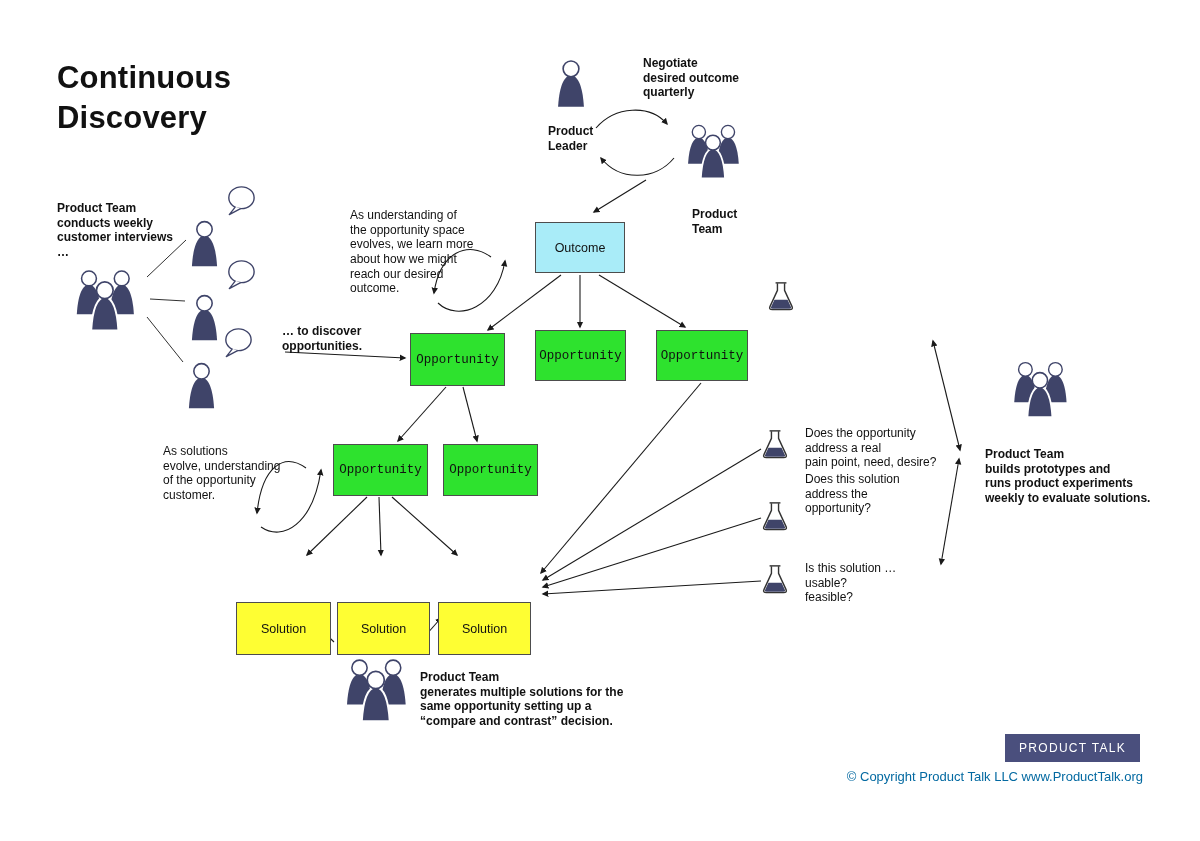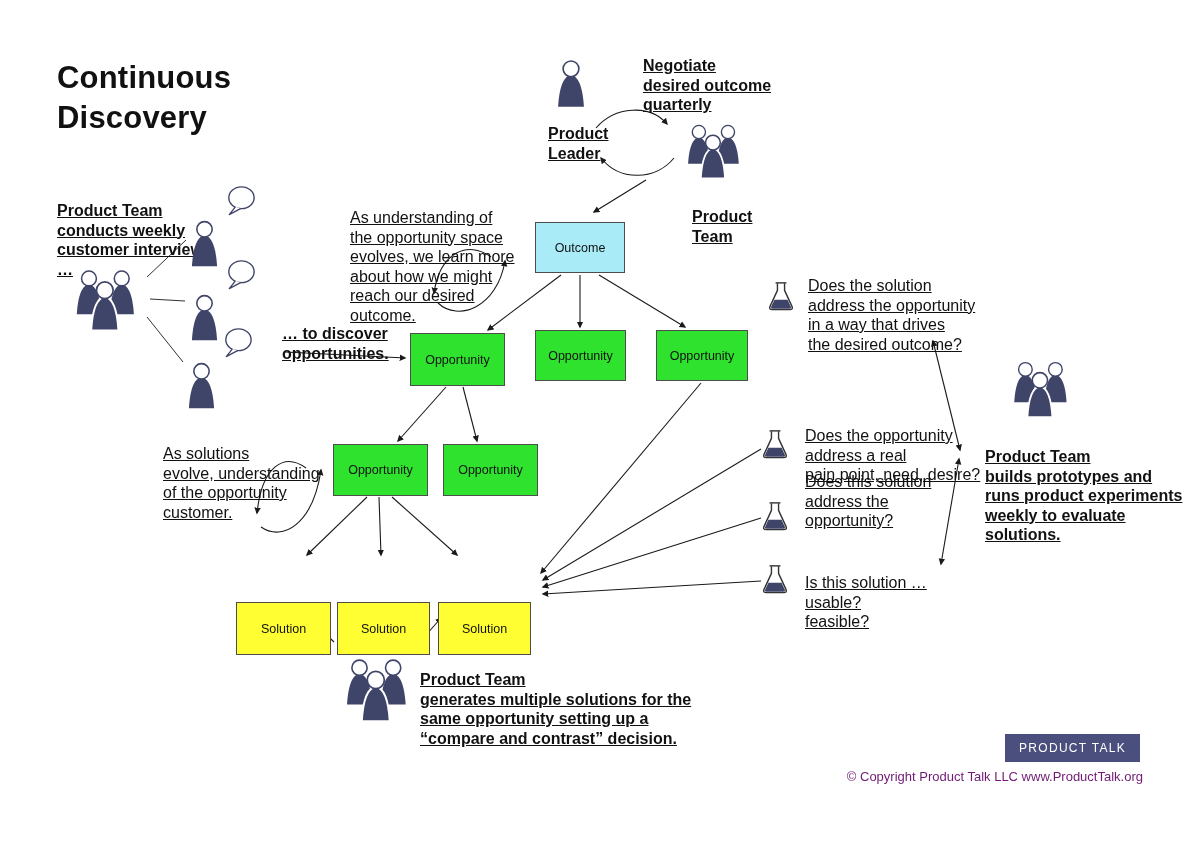--- a/index.html
+++ b/index.html
@@ -4,36 +4,36 @@
 <style>
   * { margin:0; padding:0; box-sizing:border-box; }
   html,body { background:#ffffff; }
   .canvas {
     position:relative; width:1200px; height:841px; background:#fff;
     font-family:"Liberation Sans", sans-serif; color:#111; overflow:hidden;
   }
   .abs { position:absolute; }
   .pre { white-space:pre-line; }
   .title { font-size:31px; font-weight:bold; line-height:1.3; letter-spacing:.2px; }
-  .lbl { font-size:16px; line-height:1.22;text-decoration:underline; }
+  .lbl { font-size:12px; line-height:1.22; }
   .b { font-weight:bold; }
   .node {
     display:flex; align-items:center; justify-content:center; text-align:center;
     font-size:12.5px; border:1px solid #4d4d4d; color:#111;
   }
   .node.outcome     { background:var(--c-outcome, #a9ecf8); }
-  .node.opportunity { background:var(--c-opportunity, #2ee22e); }
+  .node.opportunity { background:var(--c-opportunity, #2ee22e);font-family:Liberation Mono, monospace; }
   .node.solution    { background:var(--c-solution, #fefe33);margin-top:44px; }
   svg.overlay { position:absolute; left:0; top:0; width:1200px; height:841px; pointer-events:none; }
   .badge {
     display:flex; align-items:center; justify-content:center;
     background:var(--c-badge_bg, #4a4f7d); color:#fff;
     font-size:12px; letter-spacing:1.3px;
   }
-  .copyright { font-size:13px; color:#701a75; }
+  .copyright { font-size:13px; color:#0369a1; }
 </style>
 </head>
 <body>
 
 <div class="canvas">
 
   <svg width="0" height="0" style="position:absolute" aria-hidden="true">
     <defs>
       <g id="g-person">
         <path d="M20 15.5 C27 16.5 32.2 26 33.6 49 L6.4 49 C7.8 26 13 16.5 20 15.5 Z" fill="var(--c-figure,#3f4469)"></path>
@@ -197,43 +197,39 @@
   <div class="abs node opportunity" style="left:333px;top:444px;width:95px;height:52px">Opportunity</div>
   <div class="abs node opportunity" style="left:443px;top:444px;width:95px;height:52px">Opportunity</div>
 
   <div class="abs node solution" style="left:236px;top:558px;width:95px;height:53px">Solution</div>
   <div class="abs node solution" style="left:337px;top:558px;width:93px;height:53px">Solution</div>
   <div class="abs node solution" style="left:438px;top:558px;width:93px;height:53px">Solution</div>
 
   <svg class="abs" style="left:766px;top:280px;width:30px;height:32px" viewBox="0 0 32 33">
       <use href="#g-flask"></use>
     </svg>
-  <div class="abs lbl pre" style="left:808px;top:276px">Does the solution
-address the opportunity
-in a way that drives
-the desired outcome?</div>
 
   <svg class="abs" style="left:760px;top:428px;width:30px;height:32px" viewBox="0 0 32 33">
       <use href="#g-flask"></use>
     </svg>
   <div class="abs lbl pre" style="left:805px;top:426px">Does the opportunity
 address a real
 pain point, need, desire?</div>
 
   <svg class="abs" style="left:760px;top:500px;width:30px;height:32px" viewBox="0 0 32 33">
       <use href="#g-flask"></use>
     </svg>
   <div class="abs lbl pre" style="left:805px;top:472px">Does this solution
 address the
 opportunity?</div>
 
   <svg class="abs" style="left:760px;top:563px;width:30px;height:32px" viewBox="0 0 32 33">
       <use href="#g-flask"></use>
     </svg>
-  <div class="abs lbl pre" style="left:805px;top:573px">Is this solution …
+  <div class="abs lbl pre" style="left:805px;top:561px">Is this solution …
 usable?
 feasible?</div>
 
   <svg class="abs" style="left:1008px;top:357px;width:66px;height:68px" viewBox="0 0 66 64">
       <use href="#sym-team"></use>
     </svg>
   <div class="abs lbl b pre" style="left:985px;top:447px">Product Team
 builds prototypes and
 runs product experiments
 weekly to evaluate solutions.</div>

